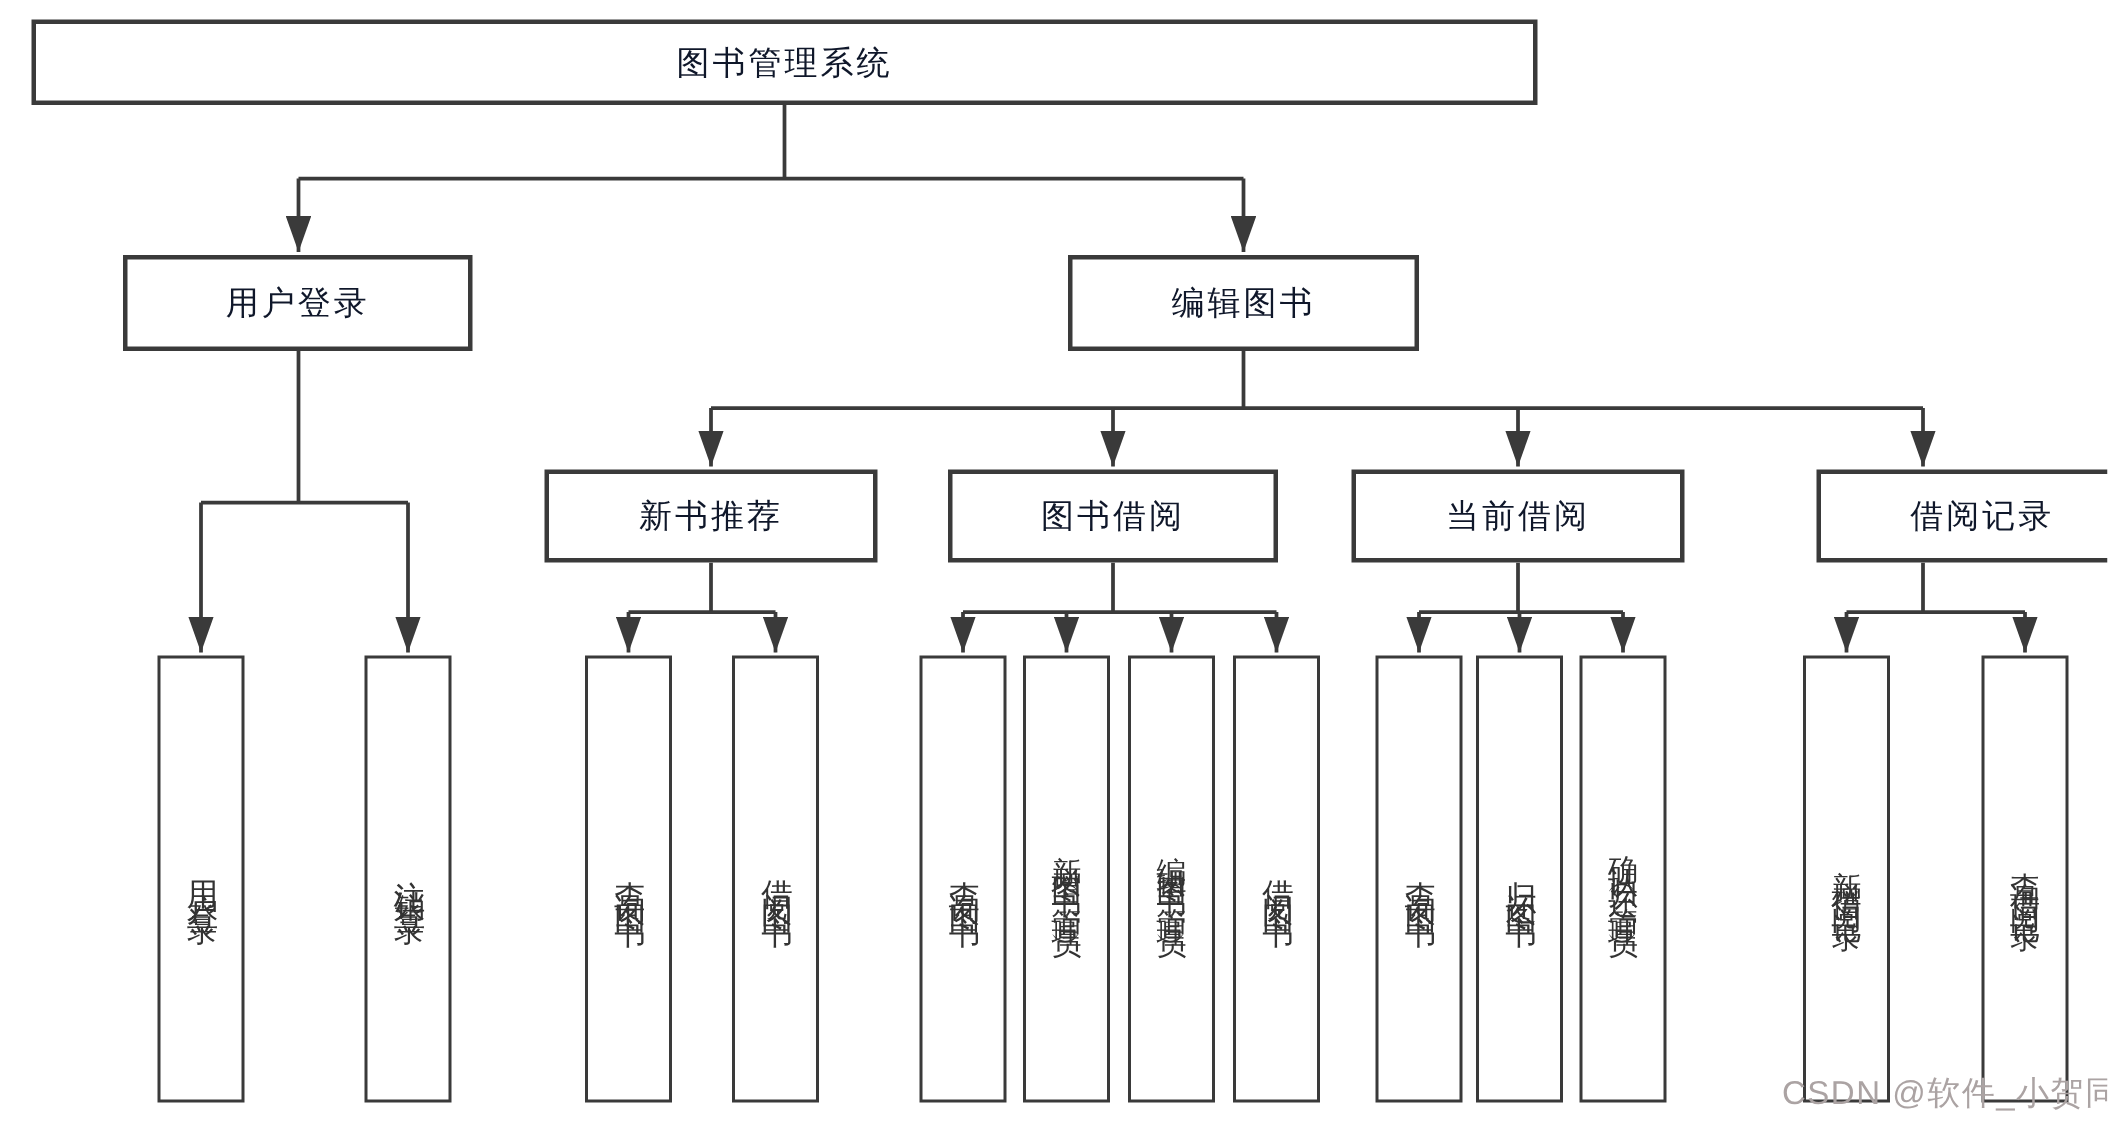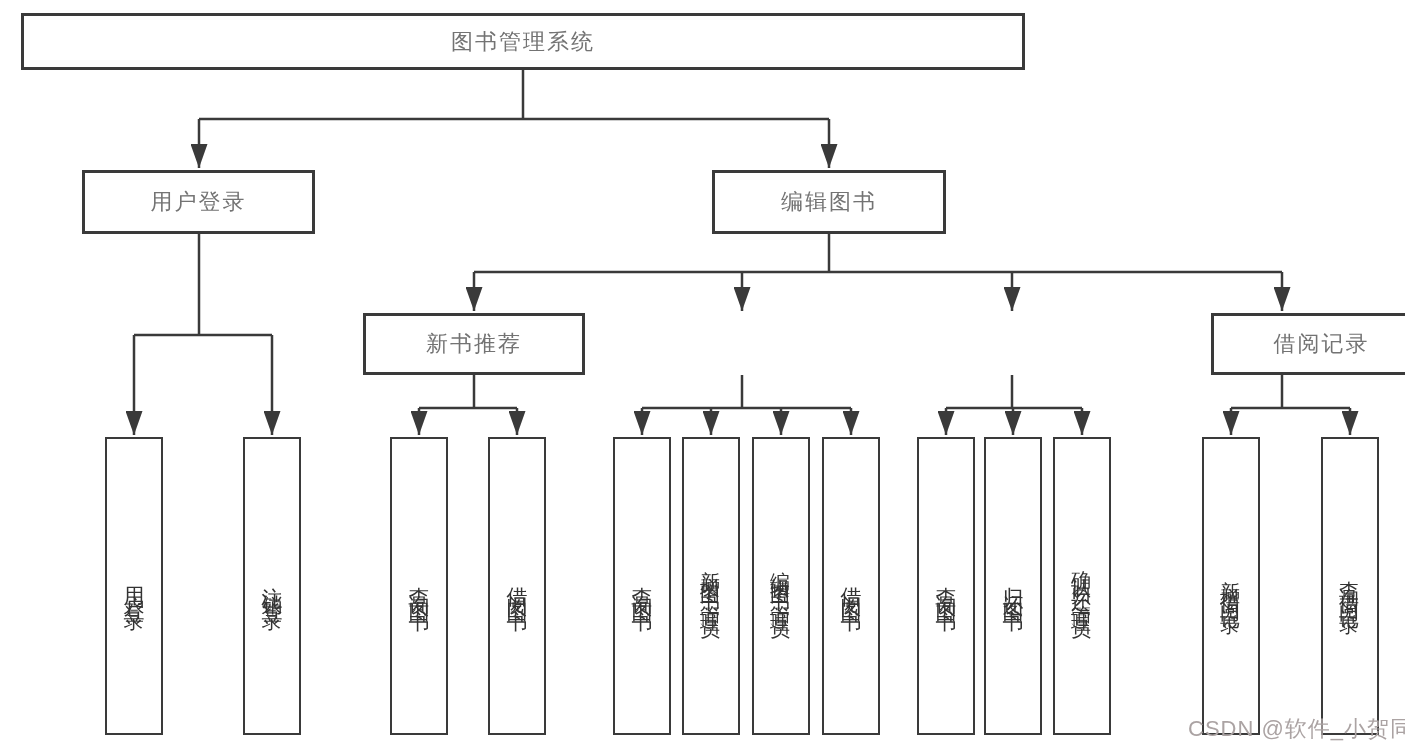--- a/index.html
+++ b/index.html
@@ -16,21 +16,21 @@
   .hbox {
     position: absolute;
     box-sizing: border-box;
     border: 3px solid #3a3a3a;
     background: #ffffff;
     display: flex;
     align-items: center;
     justify-content: center;
     font-size: 22px;
     letter-spacing: 2px;
-    color: #737373;
+    color: #0f172a;
     z-index: 2;
   }
   .vbox {
     position: absolute;
     box-sizing: border-box;
     top: 437px;
     width: 58px;
     height: 298px;
     border: 2px solid #3a3a3a;
     background: #ffffff;
@@ -110,20 +110,22 @@
       <path d="M1350 408 V435" marker-end="url(#ah)"></path>
     </g>
   </svg>
 
   <div class="hbox" style="left:21px; top:13px; width:1004px; height:57px;">图书管理系统</div>
 
   <div class="hbox" style="left:82px; top:170px; width:233px; height:64px;">用户登录</div>
   <div class="hbox" style="left:712px; top:170px; width:234px; height:64px;">编辑图书</div>
 
   <div class="hbox" style="left:363px; top:313px; width:222px; height:62px;">新书推荐</div>
+  <div class="hbox" style="left:632px; top:313px; width:220px; height:62px;">图书借阅</div>
+  <div class="hbox" style="left:901px; top:313px; width:222px; height:62px;">当前借阅</div>
   <div class="hbox" style="left:1211px; top:313px; width:221px; height:62px;">借阅记录</div>
 
   <div class="vbox" style="left:105px;">用户登录</div>
   <div class="vbox" style="left:243px;">注销登录</div>
 
   <div class="vbox" style="left:390px;">查询图书</div>
   <div class="vbox" style="left:488px;">借阅图书</div>
 
   <div class="vbox" style="left:613px;">查询图书</div>
   <div class="vbox long" style="left:682px;">新增图书（管理员）</div>

